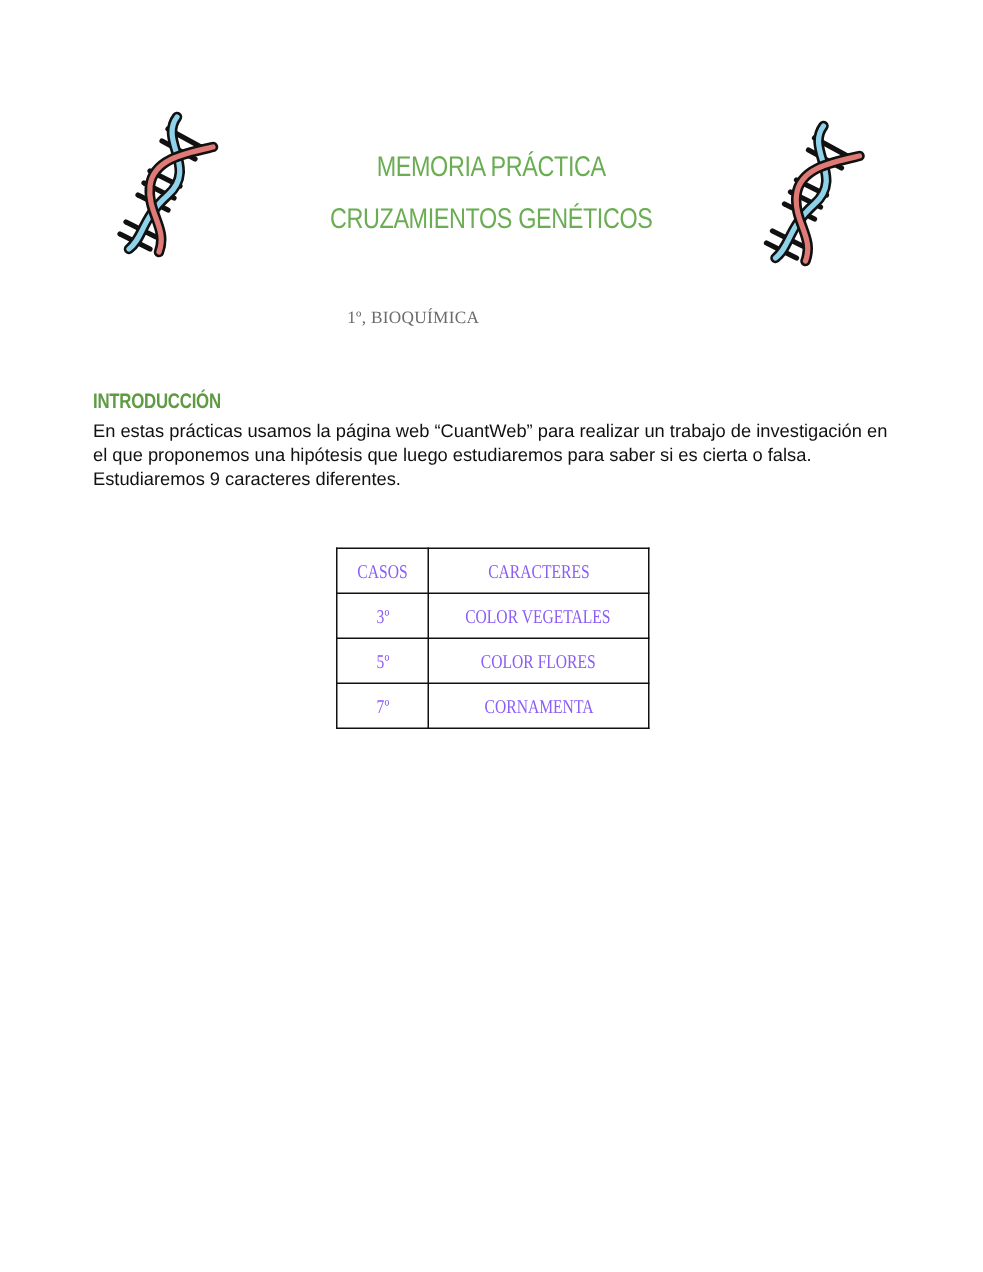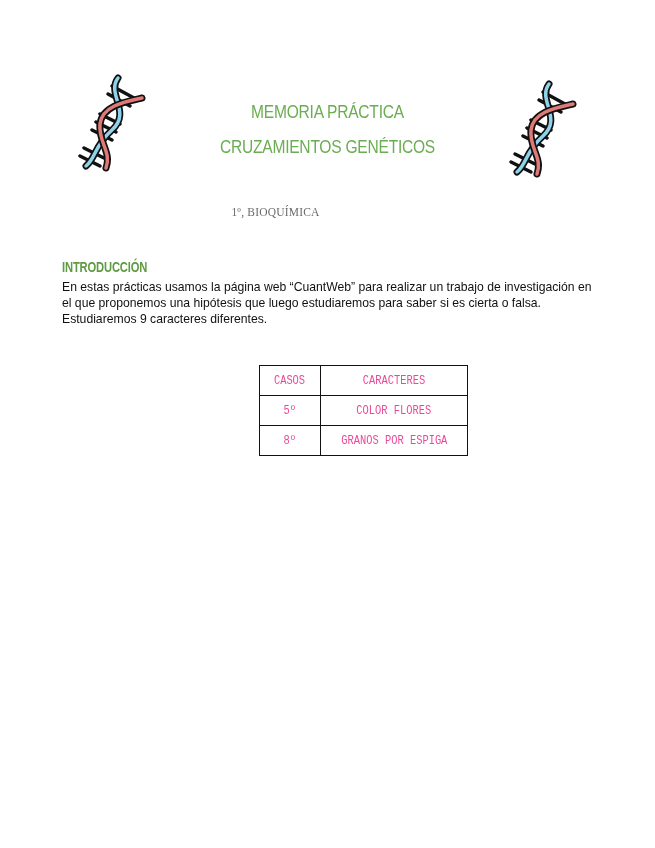--- a/index.html
+++ b/index.html
@@ -76,23 +76,22 @@
       font-family: Liberation Sans, sans-serif;
       font-size: 12.2px;
       line-height: 16px;
     }
 
     .cases-table {
       position: absolute;
       left: 224px;
       top: 349px;
       border-collapse: collapse;
-      font-family: Liberation Mono, monospace;
-      color: #ec4899;
-      margin-left: 35px;
+      font-family: Liberation Serif, serif;
+      color: #8b5cf6;
     }
     .cases-table td, .cases-table th {
       border: 1.3px solid #111111;
       height: 29px;
       padding: 0;
       text-align: center;
       font-weight: normal;
       font-size: 13px;
     }
     .cases-table .col-case { width: 60px; }
@@ -154,23 +153,27 @@
 
   <table class="cases-table">
     <thead>
       <tr>
         <th class="col-case"><span class="cell-text">CASOS</span></th>
         <th class="col-char"><span class="cell-text">CARACTERES</span></th>
       </tr>
     </thead>
     <tbody>
       <tr>
+        <td><span class="cell-text">3º</span></td>
+        <td><span class="cell-text">COLOR VEGETALES</span></td>
+      </tr>
+      <tr>
         <td><span class="cell-text">5º</span></td>
         <td><span class="cell-text">COLOR FLORES</span></td>
       </tr>
       <tr>
-        <td><span class="cell-text">8º</span></td>
-        <td><span class="cell-text">GRANOS POR ESPIGA</span></td>
+        <td><span class="cell-text">7º</span></td>
+        <td><span class="cell-text">CORNAMENTA</span></td>
       </tr>
     </tbody>
   </table>
 
 </div>
 
 </body></html>

